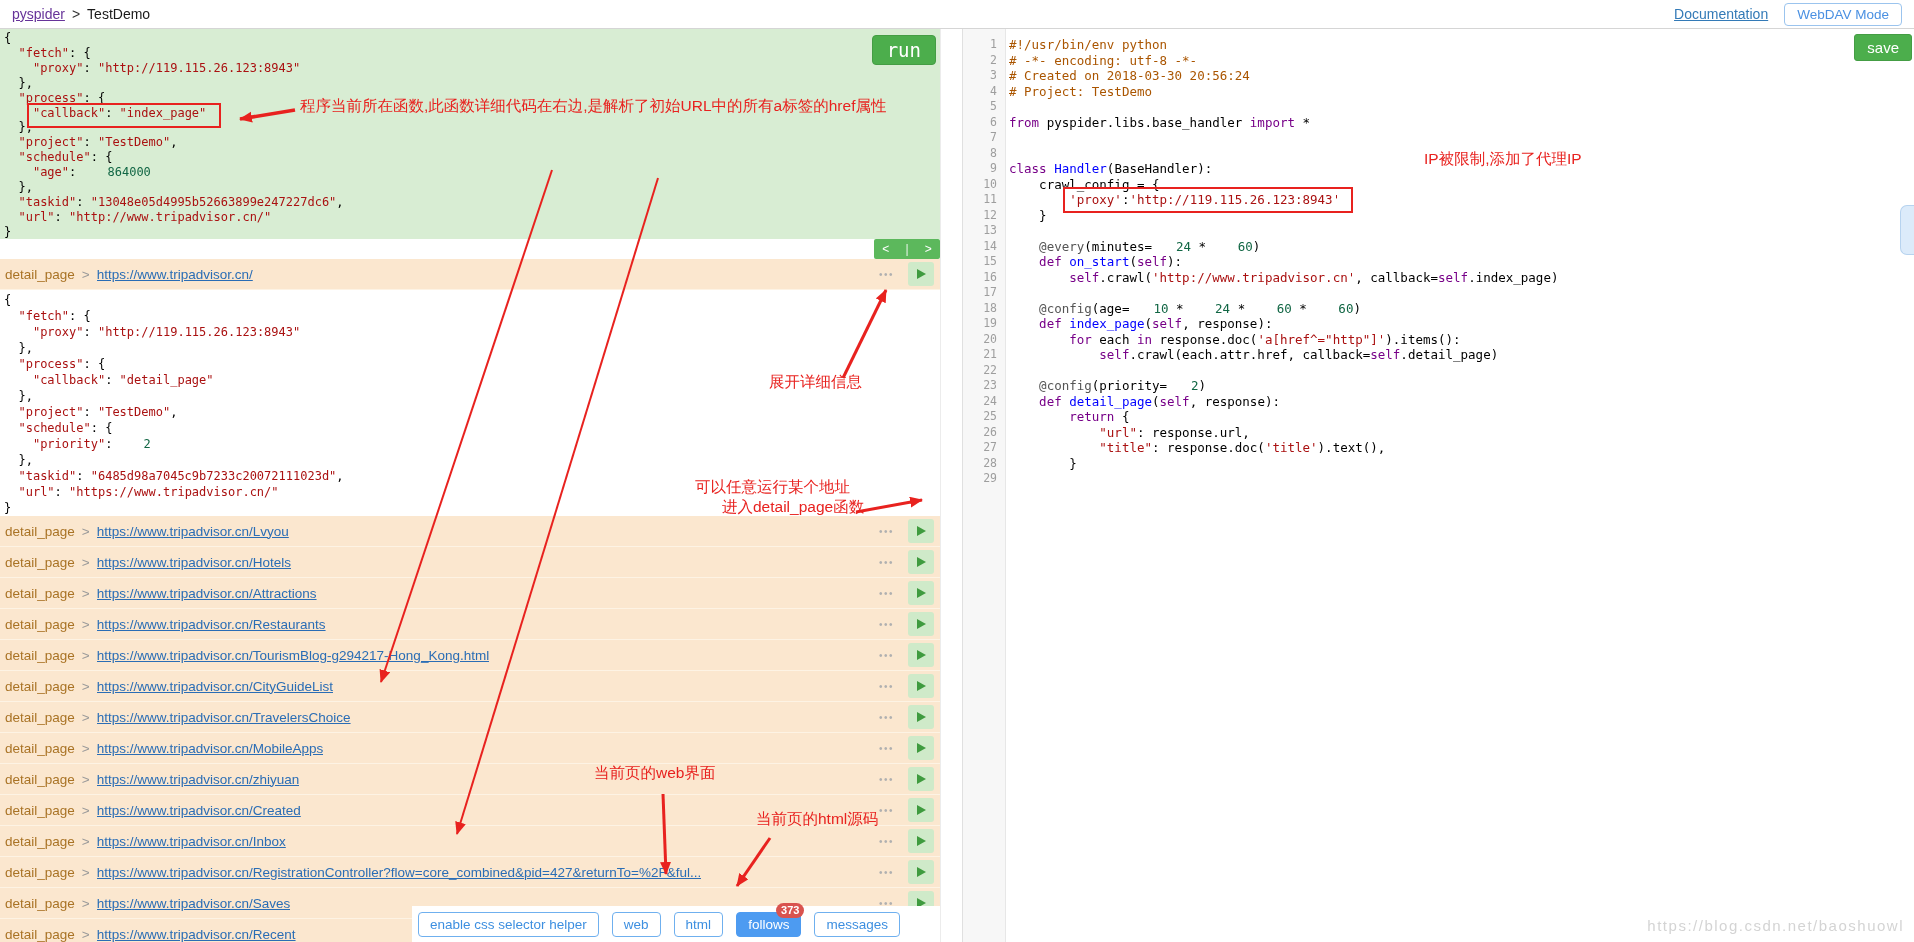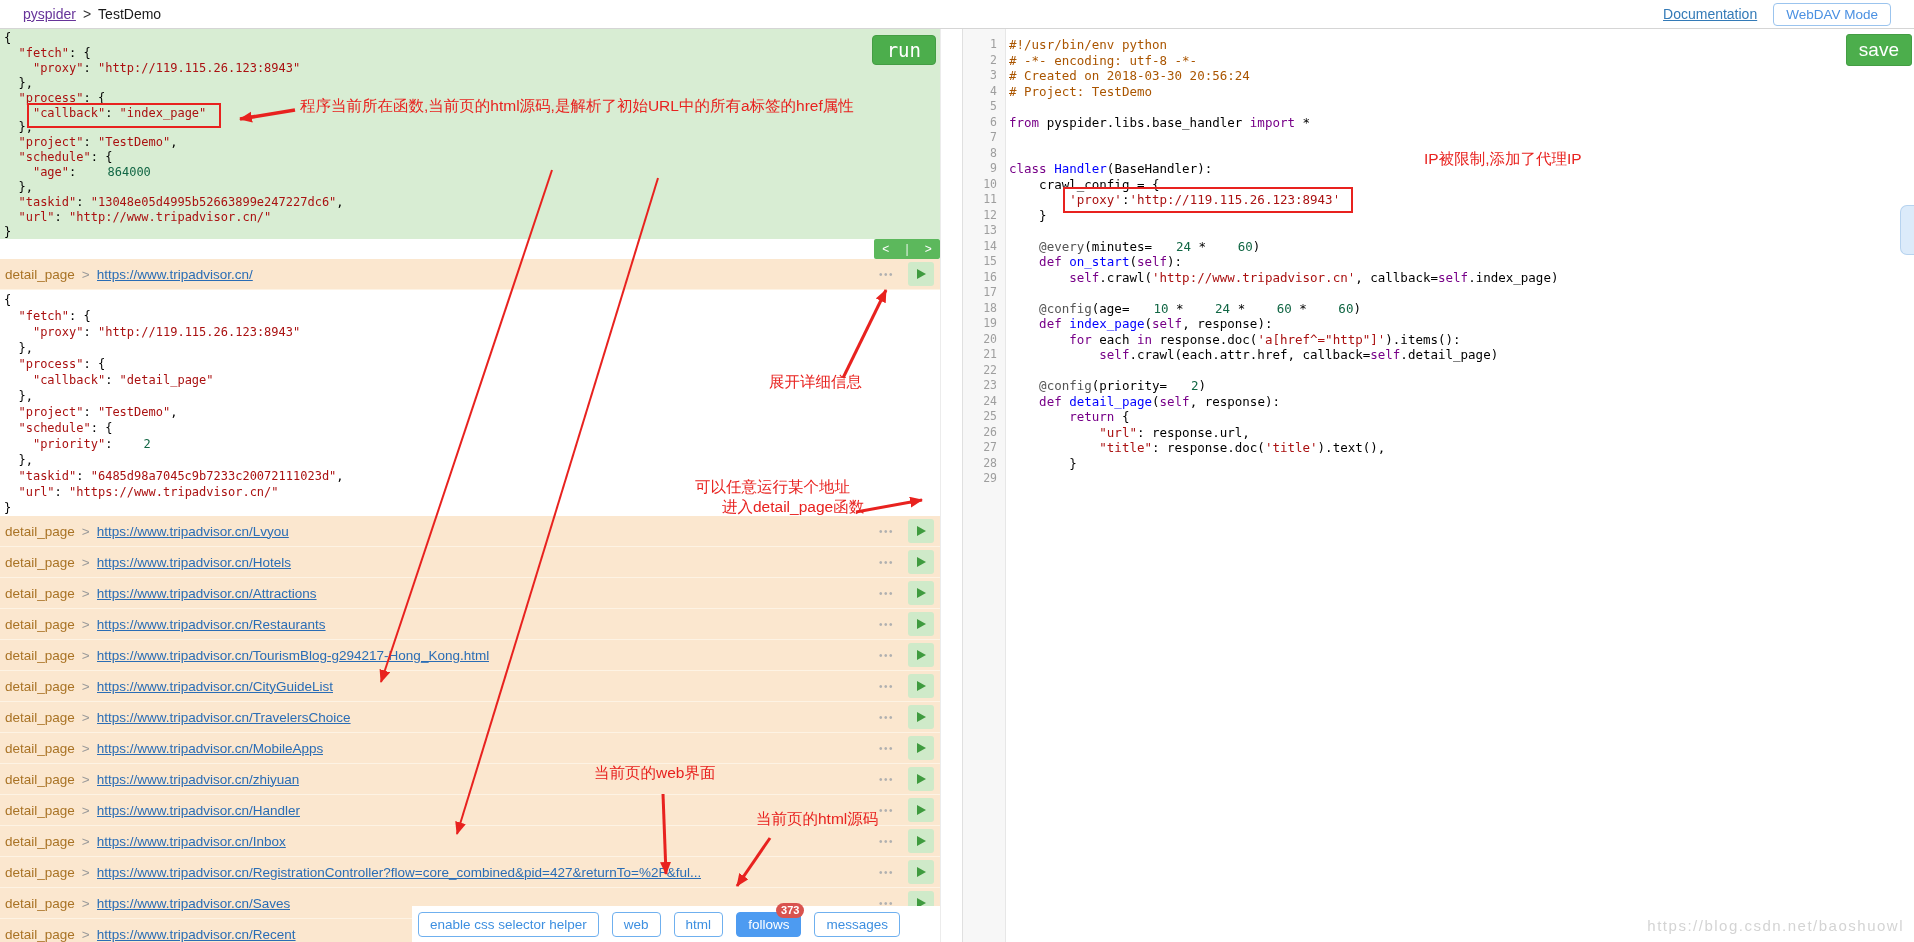--- a/index.html
+++ b/index.html
@@ -1,20 +1,20 @@
 <!DOCTYPE html>
 <html><head>
 <meta charset="utf-8">
 <style>
   html,body{margin:0;padding:0;background:#fff;font-family:"Liberation Sans",sans-serif;}
   .page{position:relative;width:1914px;height:942px;overflow:hidden;background:#fff;}
 
   
   header{position:absolute;top:0;left:0;right:0;height:29px;background:#fff;border-bottom:1px solid #d5d5d5;
-         display:flex;align-items:center;padding:0 23px;box-sizing:border-box;font-size:14px;z-index:20;}
+         display:flex;align-items:center;padding:0 12px;box-sizing:border-box;font-size:14px;z-index:20;}
   .brand{color:#663399;text-decoration:underline;cursor:pointer;}
   .crumb-sep{margin:0 7px;color:#333;}
   .project-name{color:#1a1a1a;}
   .header-right{margin-left:auto;display:flex;align-items:center;gap:16px;}
   .doc-link{color:#337ab7;text-decoration:underline;cursor:pointer;}
   .webdav-btn{border:1px solid #9bc4ee;color:#4a90e2;border-radius:4px;padding:3px 12px;font-size:13.5px;background:#fff;cursor:pointer;font-family:inherit;}
 
   
   .left-panel{position:absolute;top:29px;left:0;width:940px;bottom:0;overflow:hidden;background:#fff;border-right:1px solid #ececec;}
 
@@ -58,21 +58,21 @@
 
   
   .right-panel{position:absolute;top:29px;left:962px;right:0;bottom:0;background:#fff;border-left:1px solid #e0e0e0;}
   .gutter{position:absolute;left:0;top:0;bottom:0;width:42px;background:#f7f7f7;border-right:1px solid #e7e7e7;}
   .code{position:absolute;left:0;top:0;right:0;padding-top:8px;font-family:"DejaVu Sans Mono",monospace;
         font-size:12.5px;line-height:15.5px;white-space:pre;}
   .cl{display:flex;}
   .ln{width:34px;text-align:right;padding-right:12px;color:#9e9e9e;font-size:11.5px;flex:none;}
   .tk-c{color:#a50;} .tk-k{color:#708;} .tk-d{color:#00f;} .tk-m{color:#555;} .tk-v{color:#708;} .tk-t{color:#000;}
   .save-btn{position:absolute;top:5px;right:2px;background:#4cae4c;color:#fff;border:1px solid #449d44;border-radius:3px;
-            font-size:19px;padding:4px 12px;cursor:pointer;z-index:5;font-family:inherit;}
+            font-size:15px;padding:4px 12px;cursor:pointer;z-index:5;font-family:inherit;}
   .watermark{position:absolute;right:10px;bottom:8px;color:#d4d4d4;font-family:Liberation Sans, sans-serif;
              font-size:15px;letter-spacing:1.5px;}
 
   
   .overlay{position:absolute;inset:0;pointer-events:none;z-index:55;}
   .anno{position:absolute;color:#e8221f;font-size:15.5px;white-space:nowrap;z-index:60;}
   .scroll-pill{position:absolute;right:0;top:205px;width:13px;height:48px;background:#dcebfa;border:1px solid #b7d3ef;
                border-right:none;border-radius:7px 0 0 7px;z-index:70;cursor:pointer;}
 </style>
 </head>
@@ -234,21 +234,21 @@
     <a class="url">https://www.tripadvisor.cn/zhiyuan</a>
     <span class="more"></span>
     <span class="play">
             <span class="tri"></span>
           </span>
   </div>
 
   <div class="frow">
     <span class="cb">detail_page</span>
     <span class="gt">&gt;</span>
-    <a class="url">https://www.tripadvisor.cn/Handler</a>
+    <a class="url">https://www.tripadvisor.cn/Created</a>
     <span class="more"></span>
     <span class="play">
             <span class="tri"></span>
           </span>
   </div>
 
   <div class="frow">
     <span class="cb">detail_page</span>
     <span class="gt">&gt;</span>
     <a class="url">https://www.tripadvisor.cn/Inbox</a>
@@ -321,21 +321,21 @@
       <line x1="295" y1="110" x2="240" y2="119" stroke-width="3.5" marker-end="url(#ah)"></line>
       <line x1="552" y1="170" x2="381" y2="682" stroke-width="2" marker-end="url(#ah)"></line>
       <line x1="658" y1="178" x2="457" y2="834" stroke-width="2" marker-end="url(#ah)"></line>
       <line x1="843" y1="378" x2="886" y2="290" stroke-width="3" marker-end="url(#ah)"></line>
       <line x1="856" y1="512" x2="922" y2="500" stroke-width="3" marker-end="url(#ah)"></line>
       <line x1="663" y1="794" x2="666" y2="874" stroke-width="3" marker-end="url(#ah)"></line>
       <line x1="770" y1="838" x2="737" y2="886" stroke-width="3" marker-end="url(#ah)"></line>
     </g>
   </svg>
 
-  <div class="anno" style="left:300px;top:96px">程序当前所在函数,当前页的html源码,是解析了初始URL中的所有a标签的href属性</div>
+  <div class="anno" style="left:300px;top:96px">程序当前所在函数,此函数详细代码在右边,是解析了初始URL中的所有a标签的href属性</div>
   <div class="anno" style="left:769px;top:372px">展开详细信息</div>
   <div class="anno" style="left:695px;top:477px">可以任意运行某个地址</div>
   <div class="anno" style="left:722px;top:497px">进入detail_page函数</div>
   <div class="anno" style="left:594px;top:763px">当前页的web界面</div>
   <div class="anno" style="left:756px;top:809px">当前页的html源码</div>
   <div class="anno" style="left:1424px;top:149px">IP被限制,添加了代理IP</div>
 
   <div class="scroll-pill"></div>
 
 </div>

